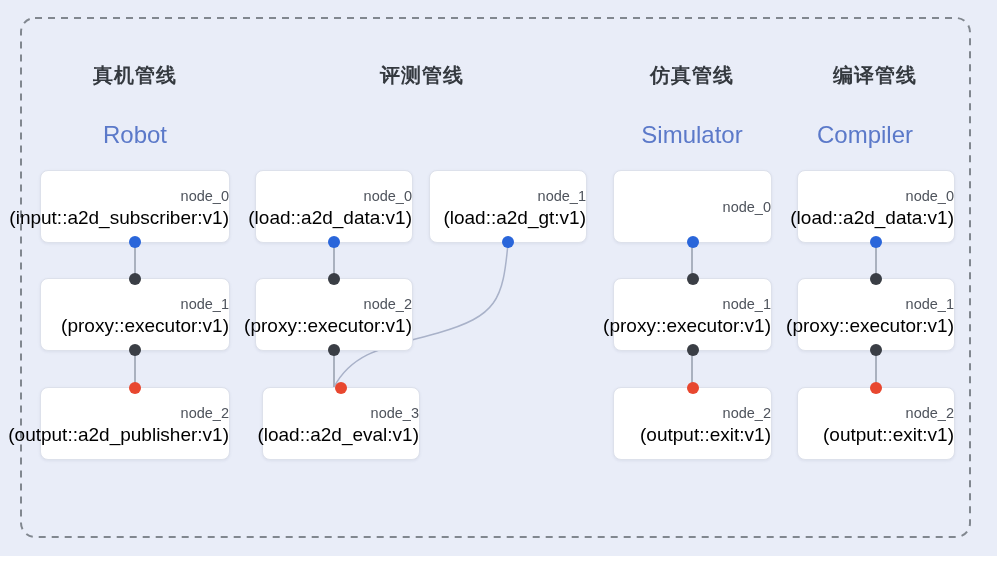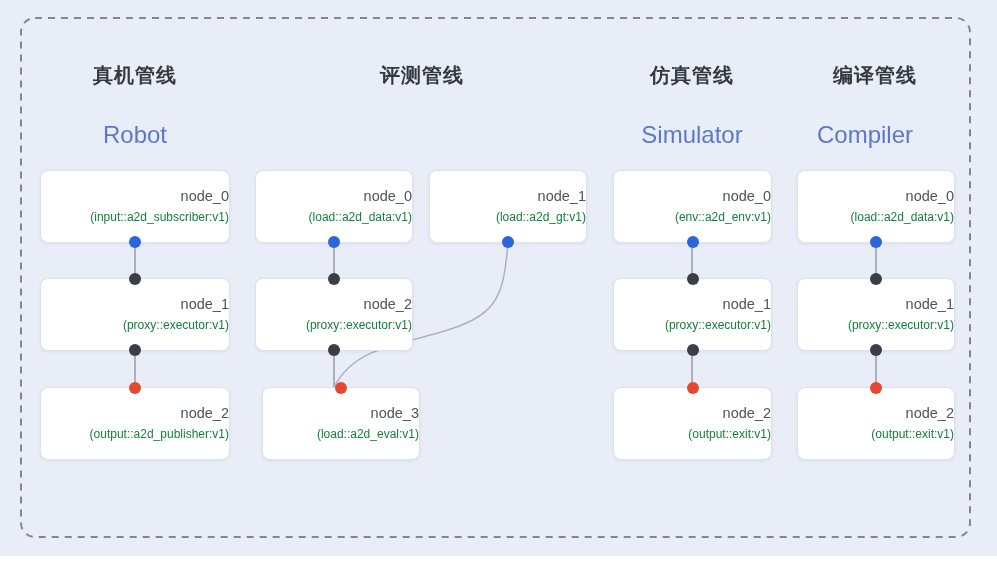--- a/index.html
+++ b/index.html
@@ -32,21 +32,21 @@
     position:absolute;height:73px;
     background:#ffffff;
     border:1px solid #dde1eb;
     border-radius:8px;
     box-shadow:0 1px 3px rgba(90,100,130,0.10);
     display:flex;flex-direction:column;
     align-items:flex-end;justify-content:center;
     box-sizing:border-box;
   }
   .node-name{font-size:14.5px;line-height:22px;color:#4e535c;}
-  .node-type{font-size:12px;line-height:21px;color:#15803d;}
+  .node-type{font-size:19px;line-height:21px;color:#000000;}
   .port{
     position:absolute;width:12px;height:12px;border-radius:50%;
     left:50%;
   }
   .port.top{top:0;transform:translate(-50%,-50%);}
   .port.bottom{top:100%;transform:translate(-50%,-50%);}
   .port.blue{background:#2a66da;}
   .port.dark{background:#3a3e45;}
   .port.red{background:#e8472f;}
 </style>
@@ -116,21 +116,20 @@
     <span class="port bottom dark"></span>
   </div>
   <div class="node" style="left:262px;top:387px;width:158px">
     <div class="node-name">node_3</div>
     <div class="node-type">(load::a2d_eval:v1)</div>
     <span class="port top red"></span>
   </div>
 
   <div class="node" style="left:613px;top:170px;width:159px">
     <div class="node-name">node_0</div>
-    <div class="node-type">(env::a2d_env:v1)</div>
     <span class="port bottom blue"></span>
   </div>
   <div class="node" style="left:613px;top:278px;width:159px">
     <div class="node-name">node_1</div>
     <div class="node-type">(proxy::executor:v1)</div>
     <span class="port top dark"></span>
     <span class="port bottom dark"></span>
   </div>
   <div class="node" style="left:613px;top:387px;width:159px">
     <div class="node-name">node_2</div>

